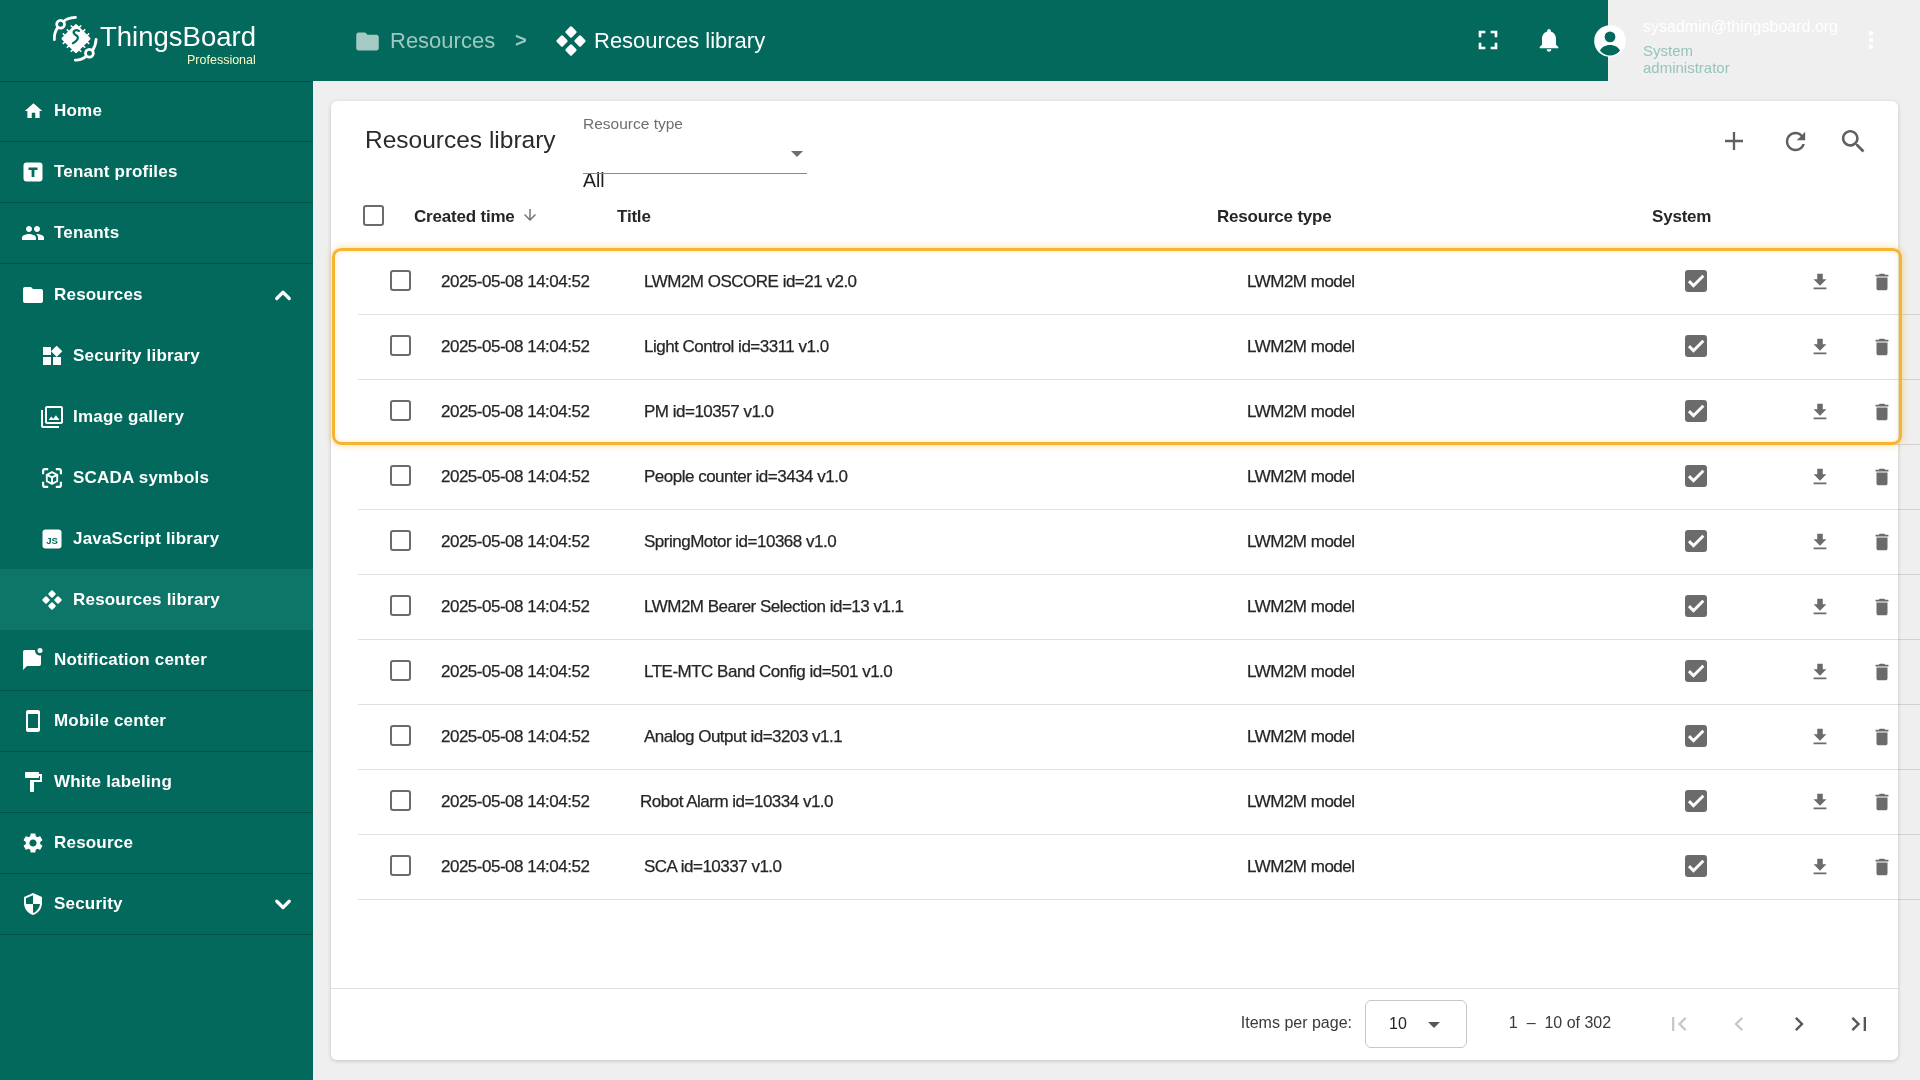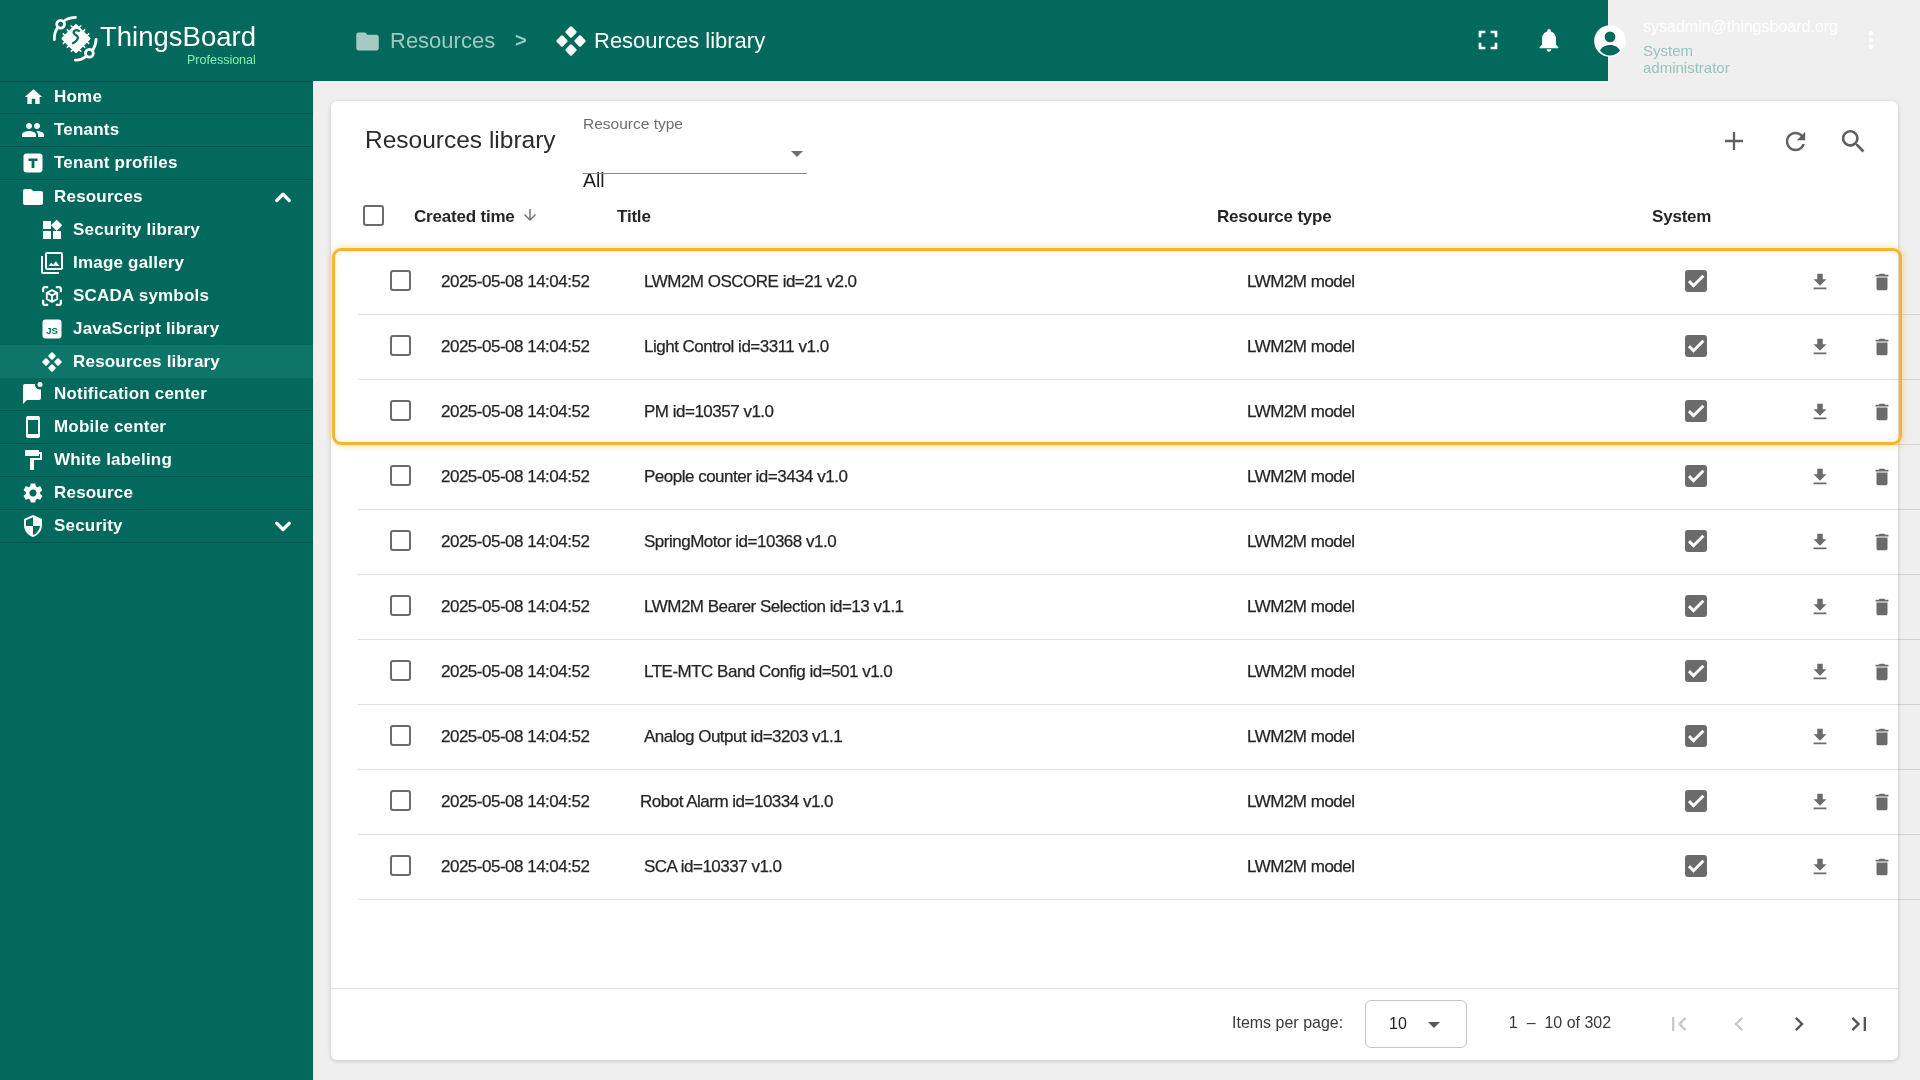--- a/index.html
+++ b/index.html
@@ -6,30 +6,30 @@
   html,body { width:1920px; height:1080px; overflow:hidden; font-family:"Liberation Sans", sans-serif; }
   body { position:relative; background:#efefef; }
   .hdr { position:absolute; left:0; top:0; width:1608px; height:81px; background:#02695c; }
   .side { position:absolute; left:0; top:81px; width:313px; height:999px; background:#02695c; }
   .main { position:absolute; left:313px; top:81px; width:1607px; height:999px; background:#efefef; }
   .card { position:absolute; left:18px; top:20px; width:1567px; height:959px; background:#fff; border-radius:6px; box-shadow:0 1px 4px rgba(0,0,0,0.18); }
 
   
   .logo { position:absolute; left:56px; top:8px; }
   .lgname { position:absolute; left:100px; top:21px; color:#fff; font-size:27.5px; letter-spacing:0px; }
-  .lgsub { position:absolute; left:187px; top:53px; color:#86efac; font-size:12.5px; }
+  .lgsub { position:absolute; left:187px; top:53px; color:#fef9c3; font-size:12.5px; }
   .bc-res { position:absolute; left:390px; top:28px; font-size:22px; color:#9fc8c1; }
   .bc-sep { position:absolute; left:515px; top:29px; font-size:20px; font-weight:bold; color:#9fc8c1; }
   .bc-lib { position:absolute; left:594px; top:28px; font-size:22px; color:#fff; }
   .usr1 { position:absolute; left:1643px; top:18px; font-size:16px; color:#fff; }
   .usr2 { position:absolute; left:1643px; top:42px; font-size:15px; color:#96c4bd; }
 
   
   .menu { position:absolute; left:0; top:0; width:313px; }
-  .mi { position:relative; height:33px; color:#fff; }
+  .mi { position:relative; height:61px; color:#fff; }
   .mi.div { border-bottom:1px solid rgba(0,0,0,0.22); }
   .mi .txt { position:absolute; left:54px; top:50%; transform:translateY(-50%); font-size:17px; font-weight:bold; letter-spacing:0.2px; }
   .mi.sub .txt { left:73px; }
   .mi .ic { position:absolute; left:21px; top:50%; transform:translateY(-50%); width:24px; height:24px; }
   .mi.sub .ic { left:40px; }
   .mi.active { background:#0d7669; }
   .mi .chev { position:absolute; left:268px; top:50%; transform:translateY(-50%); width:30px; height:30px; }
 
   
   .title { position:absolute; left:34px; top:25px; font-size:24.5px; color:#2b2b2b; }
@@ -42,21 +42,21 @@
   .th { position:absolute; font-size:17px; letter-spacing:-0.2px; font-weight:bold; color:#262626; }
   .row { position:absolute; left:0; width:1567px; height:65px; border-bottom:1px solid rgba(0,0,0,0.12);margin-left:27px; }
   .cell { position:absolute; top:50%; transform:translateY(-50%); font-size:17px; letter-spacing:-0.5px; color:#262626; -webkit-text-stroke:0.25px #262626; }
   .cb { position:absolute; left:32px; width:21px; height:21px; border:2px solid #6b6b6b; border-radius:3px; }
   .cbc { position:absolute; left:1327px; width:22px; height:22px; background:#6b6b6b; border-radius:3px; }
   .cbc svg { position:absolute; left:1px; top:1px; }
   .hl { position:absolute; left:1px; top:147px; width:1570px; height:197px; border:3px solid #f7b432; border-radius:9px; box-shadow:0 0 6px 1px rgba(247,180,50,0.40), inset 0 0 5px 0 rgba(247,180,50,0.30); }
 
   
   .foot-line { position:absolute; left:0; top:886.5px; width:1567px; height:1px; background:rgba(0,0,0,0.12); }
-  .ipp { position:absolute; left:901px; top:913px; width:120px; text-align:left; font-size:16px; color:#3a3a3a; }
+  .ipp { position:absolute; left:901px; top:913px; width:120px; text-align:right; font-size:16px; color:#3a3a3a; }
   .psel { position:absolute; left:1034px; top:898.5px; width:102px; height:48px; border:1px solid #c6c6c6; border-radius:6px; }
   .psel .v { position:absolute; left:23px; top:14px; font-size:16px; color:#222; }
   .psel .c { position:absolute; left:62px; top:21px; width:0; height:0; border-left:6px solid transparent; border-right:6px solid transparent; border-top:6px solid #585858; }
   .prange { position:absolute; left:1229px; top:913px; transform:translateX(-50%); font-size:16px; color:#3a3a3a; white-space:nowrap; }
   .pbtn { position:absolute; top:908.5px; width:28px; height:28px; }
 </style>
 </head>
 <body>
 <div class="hdr">
   <svg class="logo" style="position:absolute;left:48px;top:2px" width="58" height="74" viewBox="0 0 58 74">
@@ -123,31 +123,31 @@
 <div class="side">
 <div style="position:absolute;left:0;top:0;width:313px;height:1px;background:rgba(0,0,0,0.25)"></div>
 <div class="menu">
   <div class="mi div">
         <svg class="ic" style="left:23px;width:21px;height:21px" viewBox="0 0 24 24" fill="#fff">
           <path d="M10 20v-6h4v6h5v-8h3L12 3 2 12h3v8z"></path>
         </svg>
         <span class="txt">Home</span>
       </div>
   <div class="mi div">
-        <svg class="ic" viewBox="0 0 24 24" fill="#fff">
-          <path d="M16 11c1.66 0 2.99-1.34 2.99-3S17.66 5 16 5c-1.66 0-3 1.34-3 3s1.34 3 3 3zm-8 0c1.66 0 2.99-1.34 2.99-3S9.66 5 8 5C6.34 5 5 6.34 5 8s1.34 3 3 3zm0 2c-2.33 0-7 1.17-7 3.5V19h14v-2.5c0-2.33-4.67-3.5-7-3.5zm8 0c-.29 0-.62.02-.97.05 1.16.84 1.97 1.97 1.97 3.45V19h6v-2.5c0-2.33-4.67-3.5-7-3.5z"></path>
-        </svg>
-        <span class="txt">Tenants</span>
-      </div>
-  <div class="mi div">
         <svg class="ic" viewBox="0 0 24 24">
           <rect x="2.5" y="2.5" width="19" height="19" rx="3" fill="#fff"></rect>
           <path d="M7.5 7.5h9v2.6h-3.1V17h-2.8V10.1H7.5z" fill="#02695c"></path>
         </svg>
         <span class="txt">Tenant profiles</span>
+      </div>
+  <div class="mi div">
+        <svg class="ic" viewBox="0 0 24 24" fill="#fff">
+          <path d="M16 11c1.66 0 2.99-1.34 2.99-3S17.66 5 16 5c-1.66 0-3 1.34-3 3s1.34 3 3 3zm-8 0c1.66 0 2.99-1.34 2.99-3S9.66 5 8 5C6.34 5 5 6.34 5 8s1.34 3 3 3zm0 2c-2.33 0-7 1.17-7 3.5V19h14v-2.5c0-2.33-4.67-3.5-7-3.5zm8 0c-.29 0-.62.02-.97.05 1.16.84 1.97 1.97 1.97 3.45V19h6v-2.5c0-2.33-4.67-3.5-7-3.5z"></path>
+        </svg>
+        <span class="txt">Tenants</span>
       </div>
   <div class="mi">
         <svg class="ic" viewBox="0 0 24 24" fill="#fff">
           <path d="M10 4H4c-1.1 0-1.99.9-1.99 2L2 18c0 1.1.9 2 2 2h16c1.1 0 2-.9 2-2V8c0-1.1-.9-2-2-2h-8l-2-2z"></path>
         </svg>
         <span class="txt">Resources</span>
     <svg class="chev" viewBox="0 0 24 24" fill="none" stroke="#fff" stroke-width="2.6" stroke-linecap="round" stroke-linejoin="round">
           <path d="M7 14.8 L12 9.8 L17 14.8"></path>
         </svg>
       </div>

